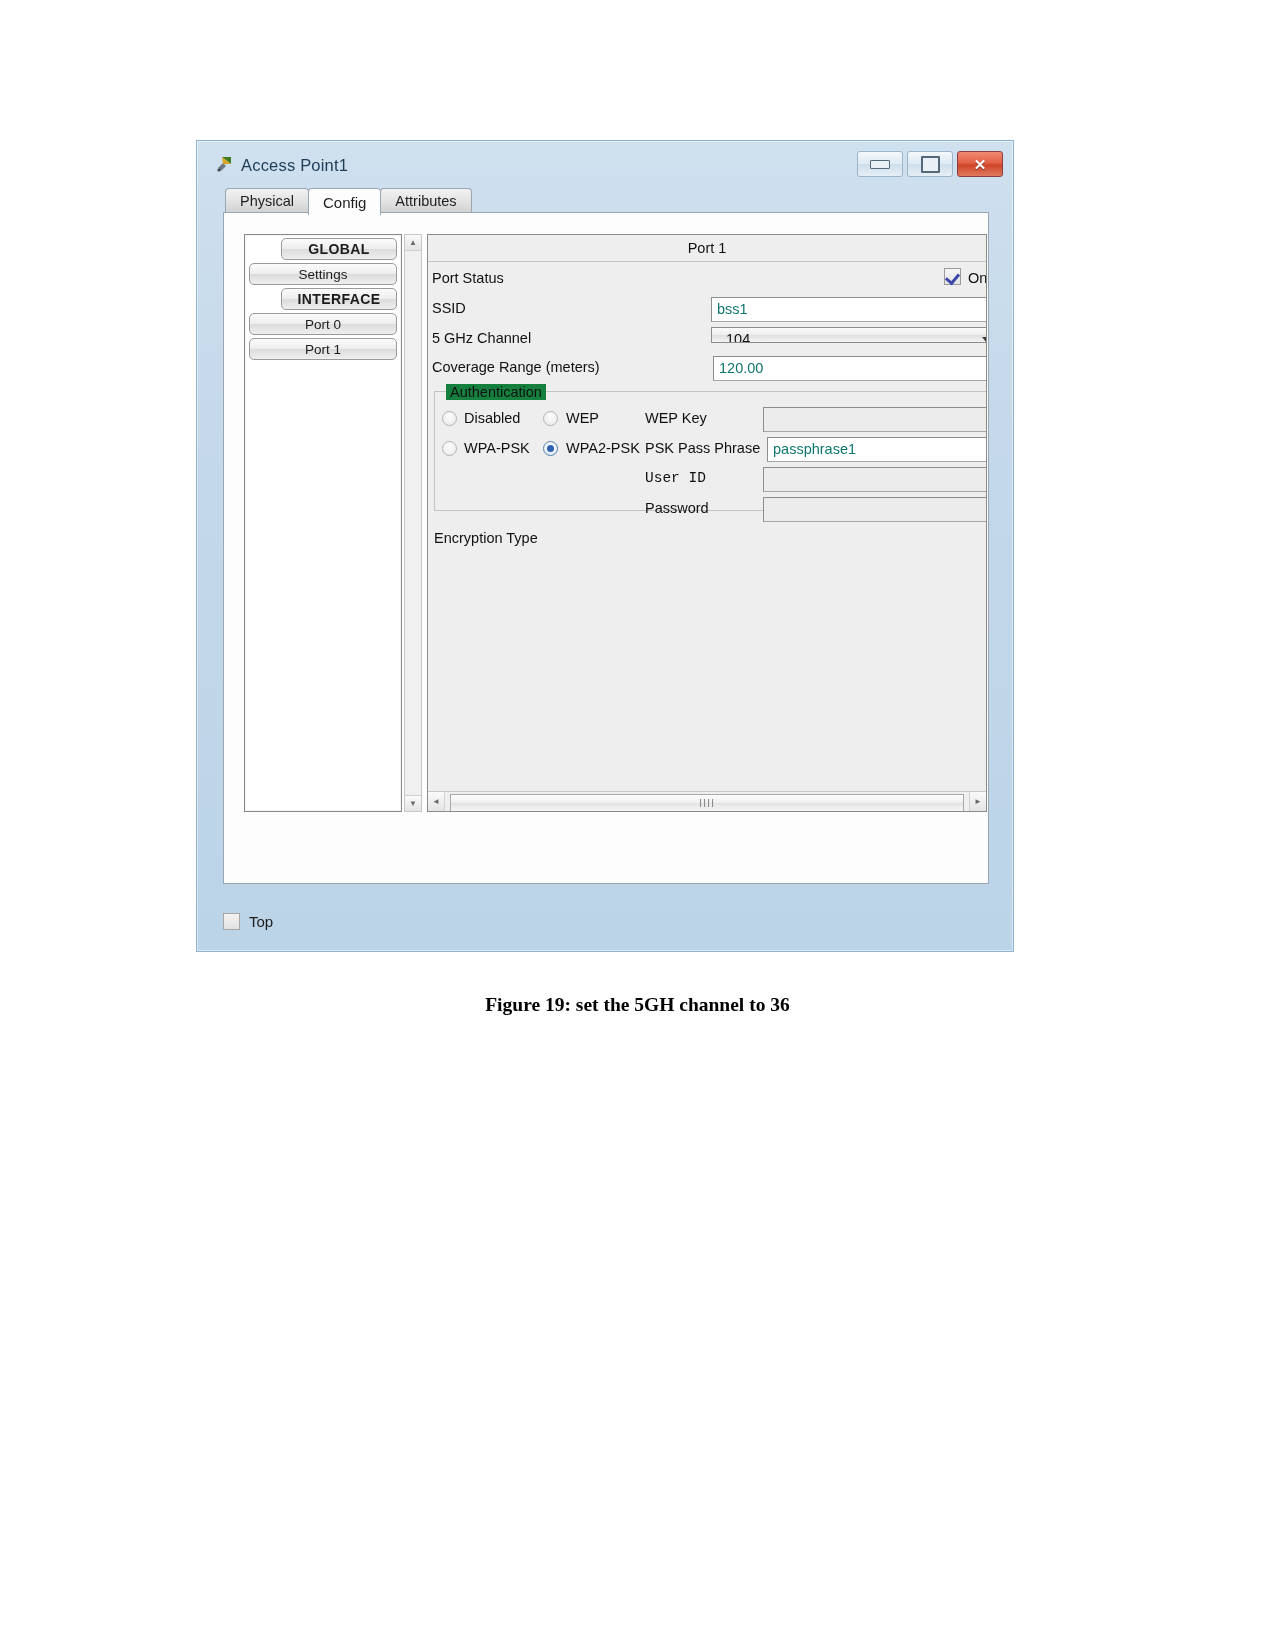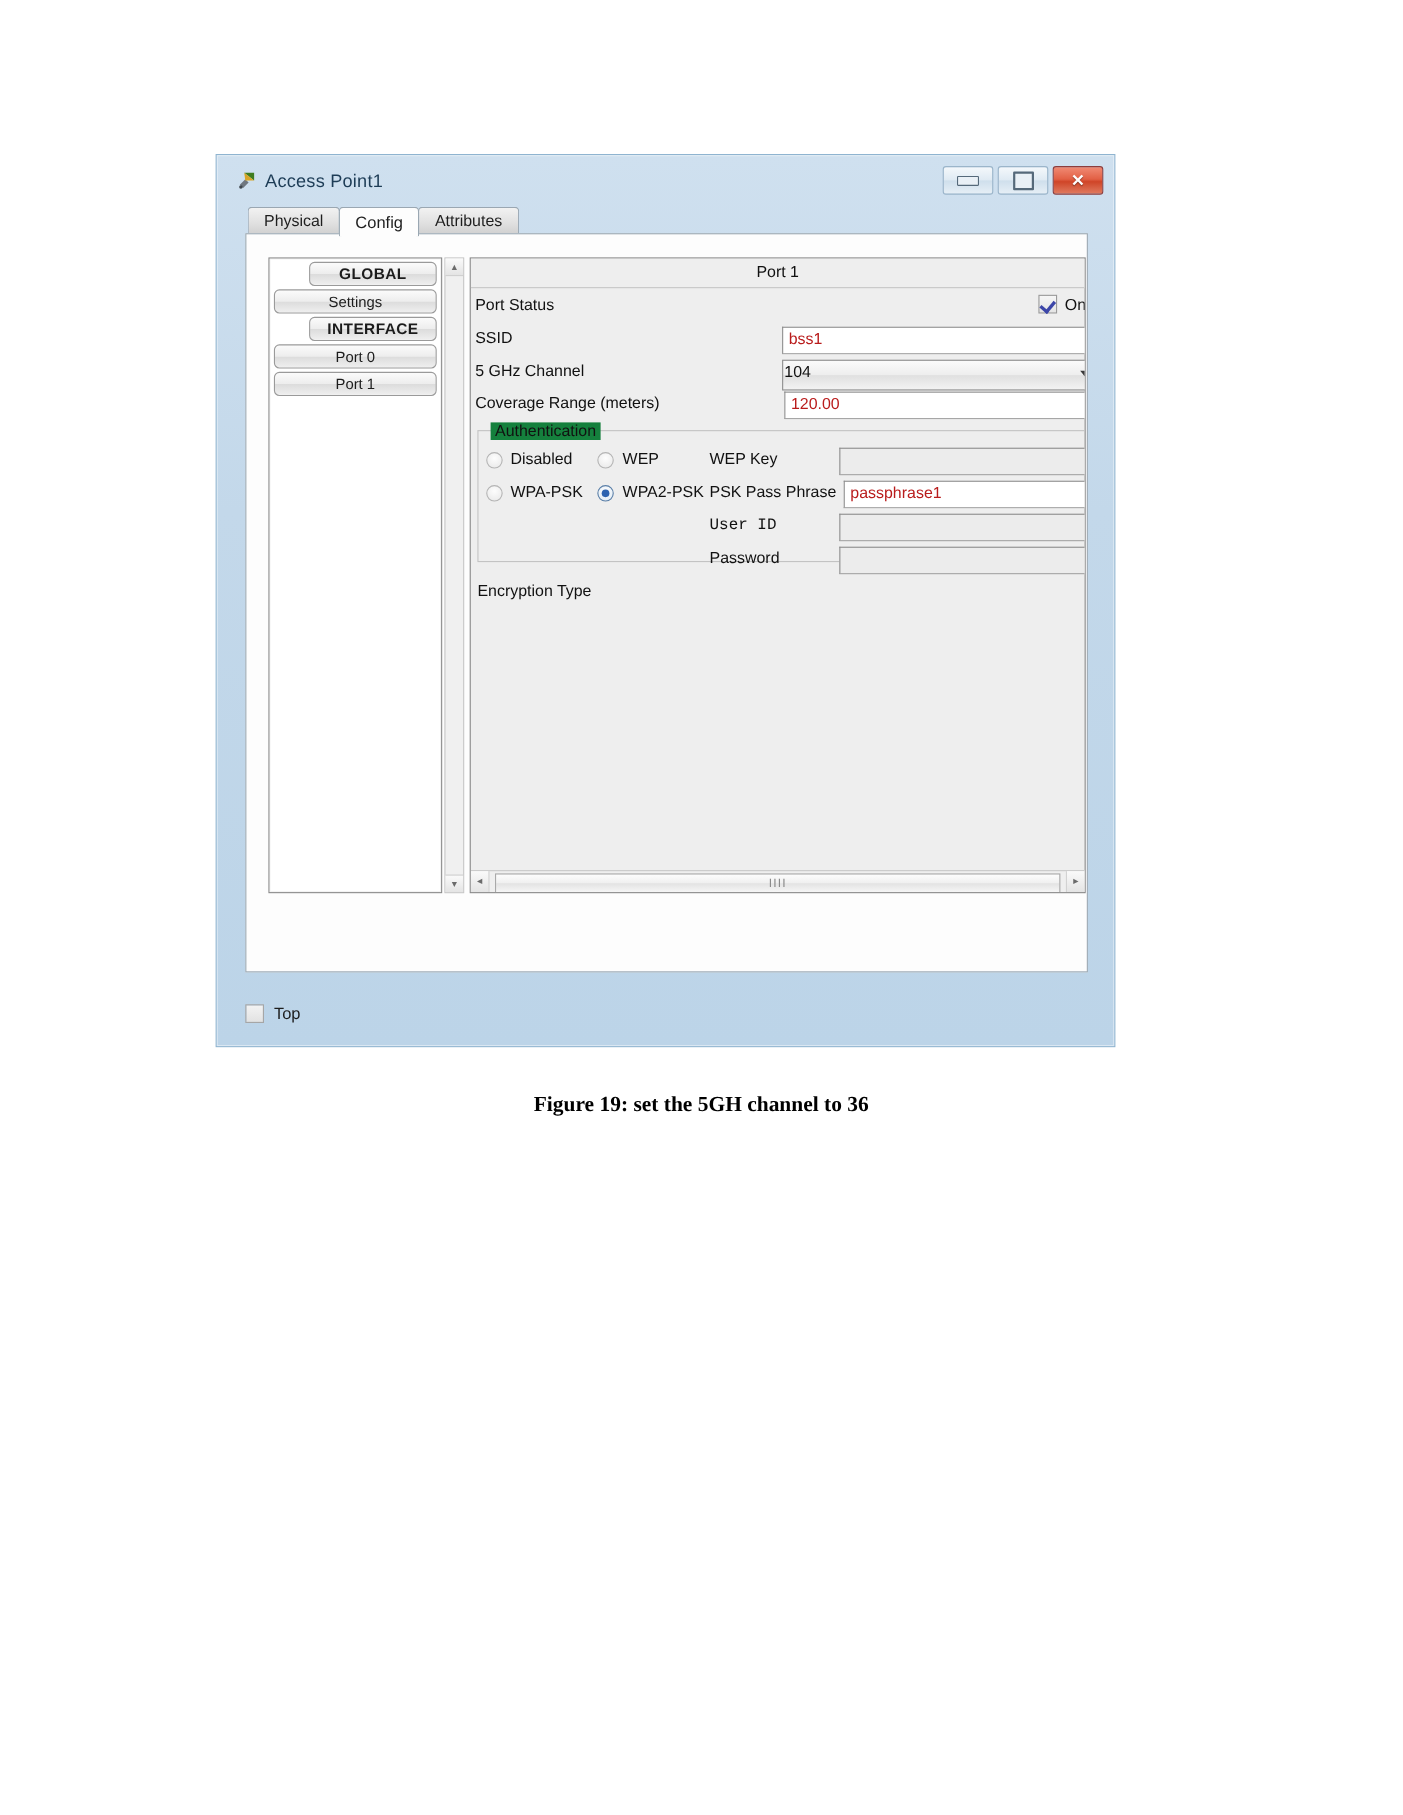--- a/index.html
+++ b/index.html
@@ -110,29 +110,29 @@
     display:flex;align-items:center;justify-content:center;
     font-size:14.5px;color:#111;
     background:#eeeeee;border-bottom:1px solid #c6c6c6;
   }
   .lbl{position:absolute;font-size:14.5px;color:#111;white-space:nowrap;}
 
   .txtfield{
     position:absolute;box-sizing:border-box;height:25px;
     background:#ffffff;border:1px solid #a6a6a6;
     border-top-color:#8d8d8d;border-left-color:#8d8d8d;
-    font-size:14.5px;color:#b91c1c;line-height:23px;padding-left:5px;
+    font-size:14.5px;color:#0f766e;line-height:23px;padding-left:5px;
     white-space:nowrap;overflow:hidden;
   }
   .txtfield.disabled{background:#ececec;color:#9a9a9a;}
   .combo{
-    position:absolute;box-sizing:border-box;height:28px;
+    position:absolute;box-sizing:border-box;height:16px;
     border:1px solid #8d8d8d;
     background:linear-gradient(180deg,#fbfbfb 0%,#eeeeee 48%,#e0e0e0 52%,#f3f3f3 100%);
-    font-size:14.5px;color:#111;line-height:23px;padding-left:1px;
+    font-size:14.5px;color:#111;line-height:23px;padding-left:14px;
     white-space:nowrap;overflow:hidden;
   }
   .combo .caret{
     position:absolute;right:5px;top:9px;width:0;height:0;
     border-left:4.5px solid transparent;border-right:4.5px solid transparent;
     border-top:5px solid #3a3a3a;
   }
 
   .chk{
     position:absolute;width:17px;height:17px;box-sizing:border-box;

